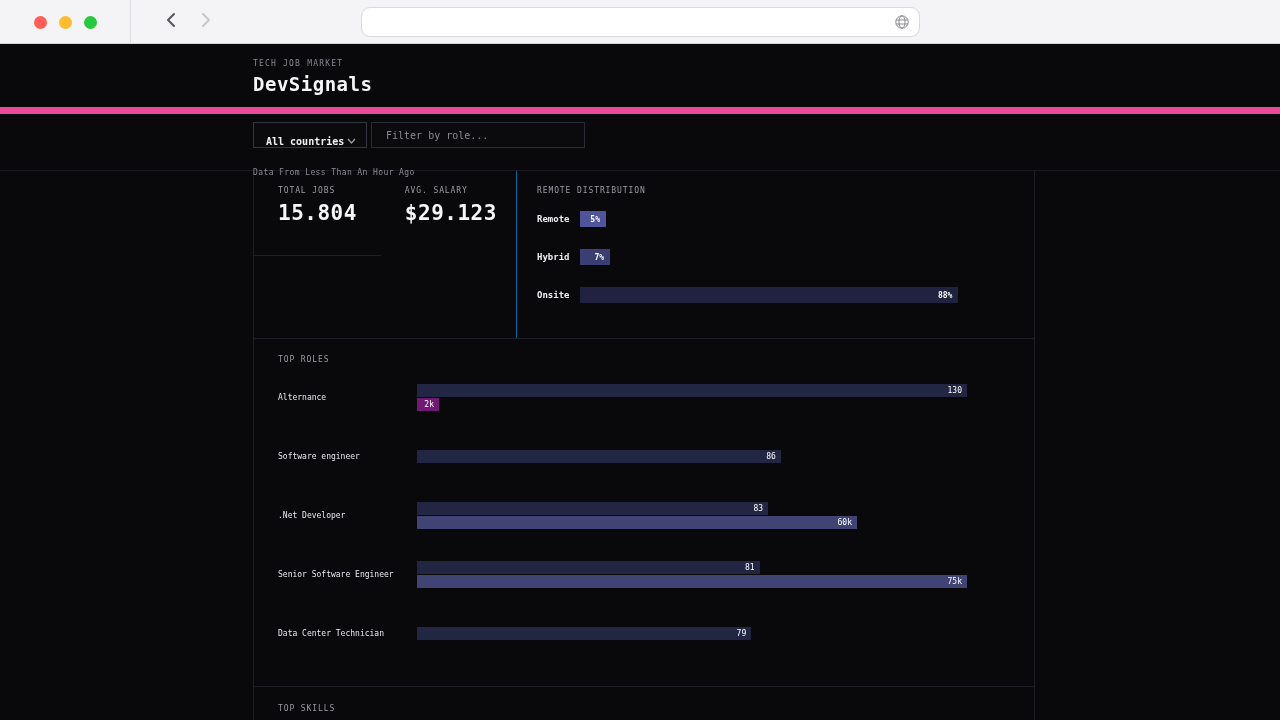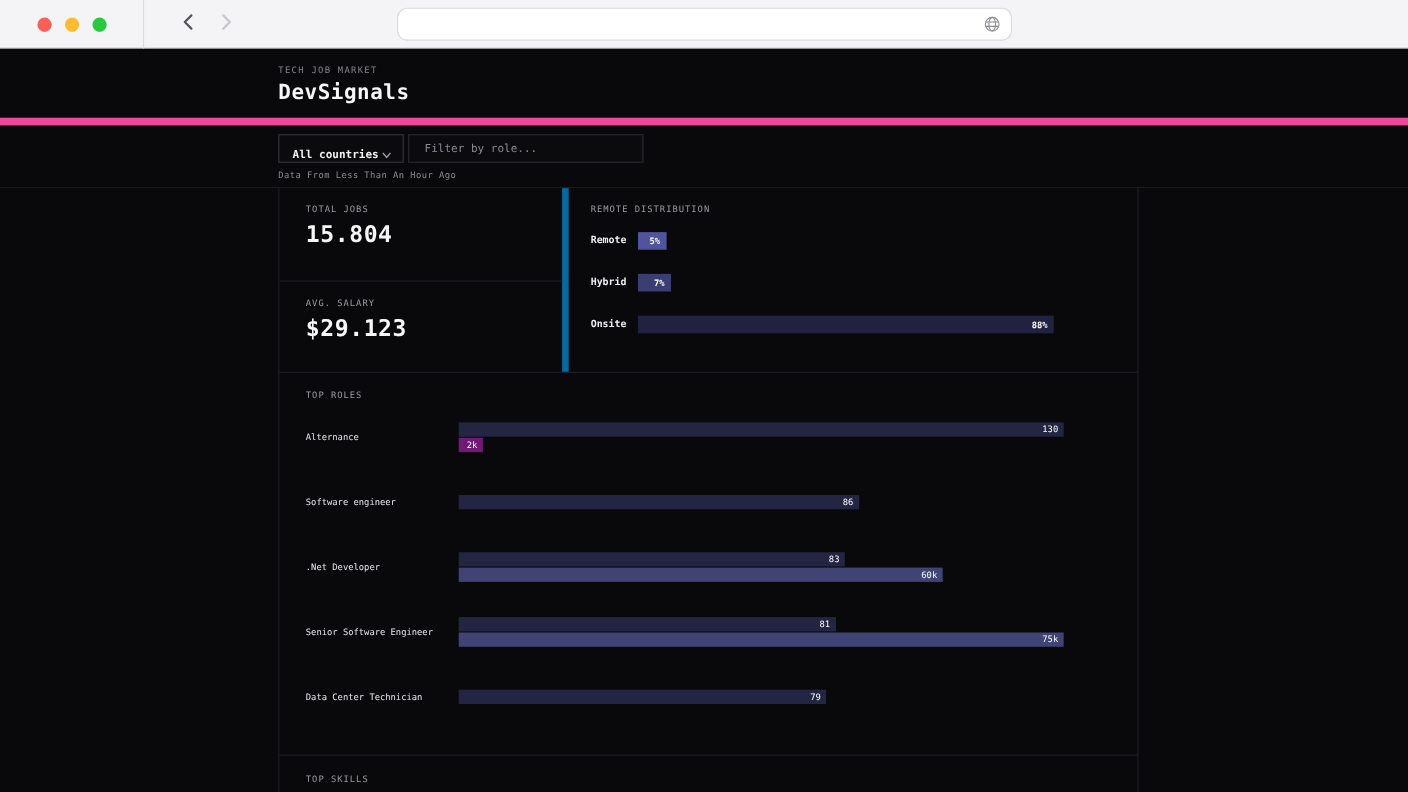--- a/index.html
+++ b/index.html
@@ -28,26 +28,26 @@
 
   .filter-bar { height:57px; border-bottom:1px solid #1a1a20; padding:8px 0 0 253px; }
   .filter-controls { display:flex; gap:4px; }
   .country-select { width:114px; height:26px; border:1px solid #36363e; background:#0b0b0e;
                     display:flex; align-items:center; justify-content:space-between;
                     padding:12px 10px 0 12px; cursor:pointer; }
   .country-select span { font-size:10px; font-weight:bold; color:#f2f2f5; }
   .role-input { width:214px; height:26px; border:1px solid #2b2b33; background:#0b0b0e;
                 color:#e8e8ee; font-family:inherit; font-size:10px; padding:0 14px; outline:none; }
   .role-input::placeholder { color:#8a8a92; }
-  .freshness { margin-top:7px; font-size:8px; letter-spacing:0.4px; color:#8b8b93; }
+  .freshness { margin-top:20px; font-size:8px; letter-spacing:0.4px; color:#8b8b93; }
 
   .main { margin-left:253px; width:782px; }
   .row1 { display:flex; height:168px; border-left:1px solid #1e1e26; border-right:1px solid #1e1e26;
           border-bottom:1px solid #1e1e26; }
-  .col-stats { width:263px; border-right:6px solid #0369a1; display:flex; flex-direction:column; }
+  .col-stats { width:263px; border-right:1px solid #0369a1; display:flex; }
   .stat-card { padding:15px 24px; }
   .stat-card.first { height:85px; border-bottom:1px solid #1e1e26; }
   .stat-card.second { flex:1; }
   .panel-title { font-size:8px; letter-spacing:0.9px; color:#9a9aa2; }
   .stat-value { font-size:21px; font-weight:bold; color:#f6f6f8; margin-top:6px; letter-spacing:0.5px; }
 
   .remote-panel { flex:1; padding:15px 24px 0 20px; }
   .dist-rows { margin-top:16px; }
   .dist-row { display:flex; align-items:center; height:16px; margin-bottom:22px; }
   .dist-label { width:43px; font-size:9px; font-weight:bold; color:#eef0f6; }

